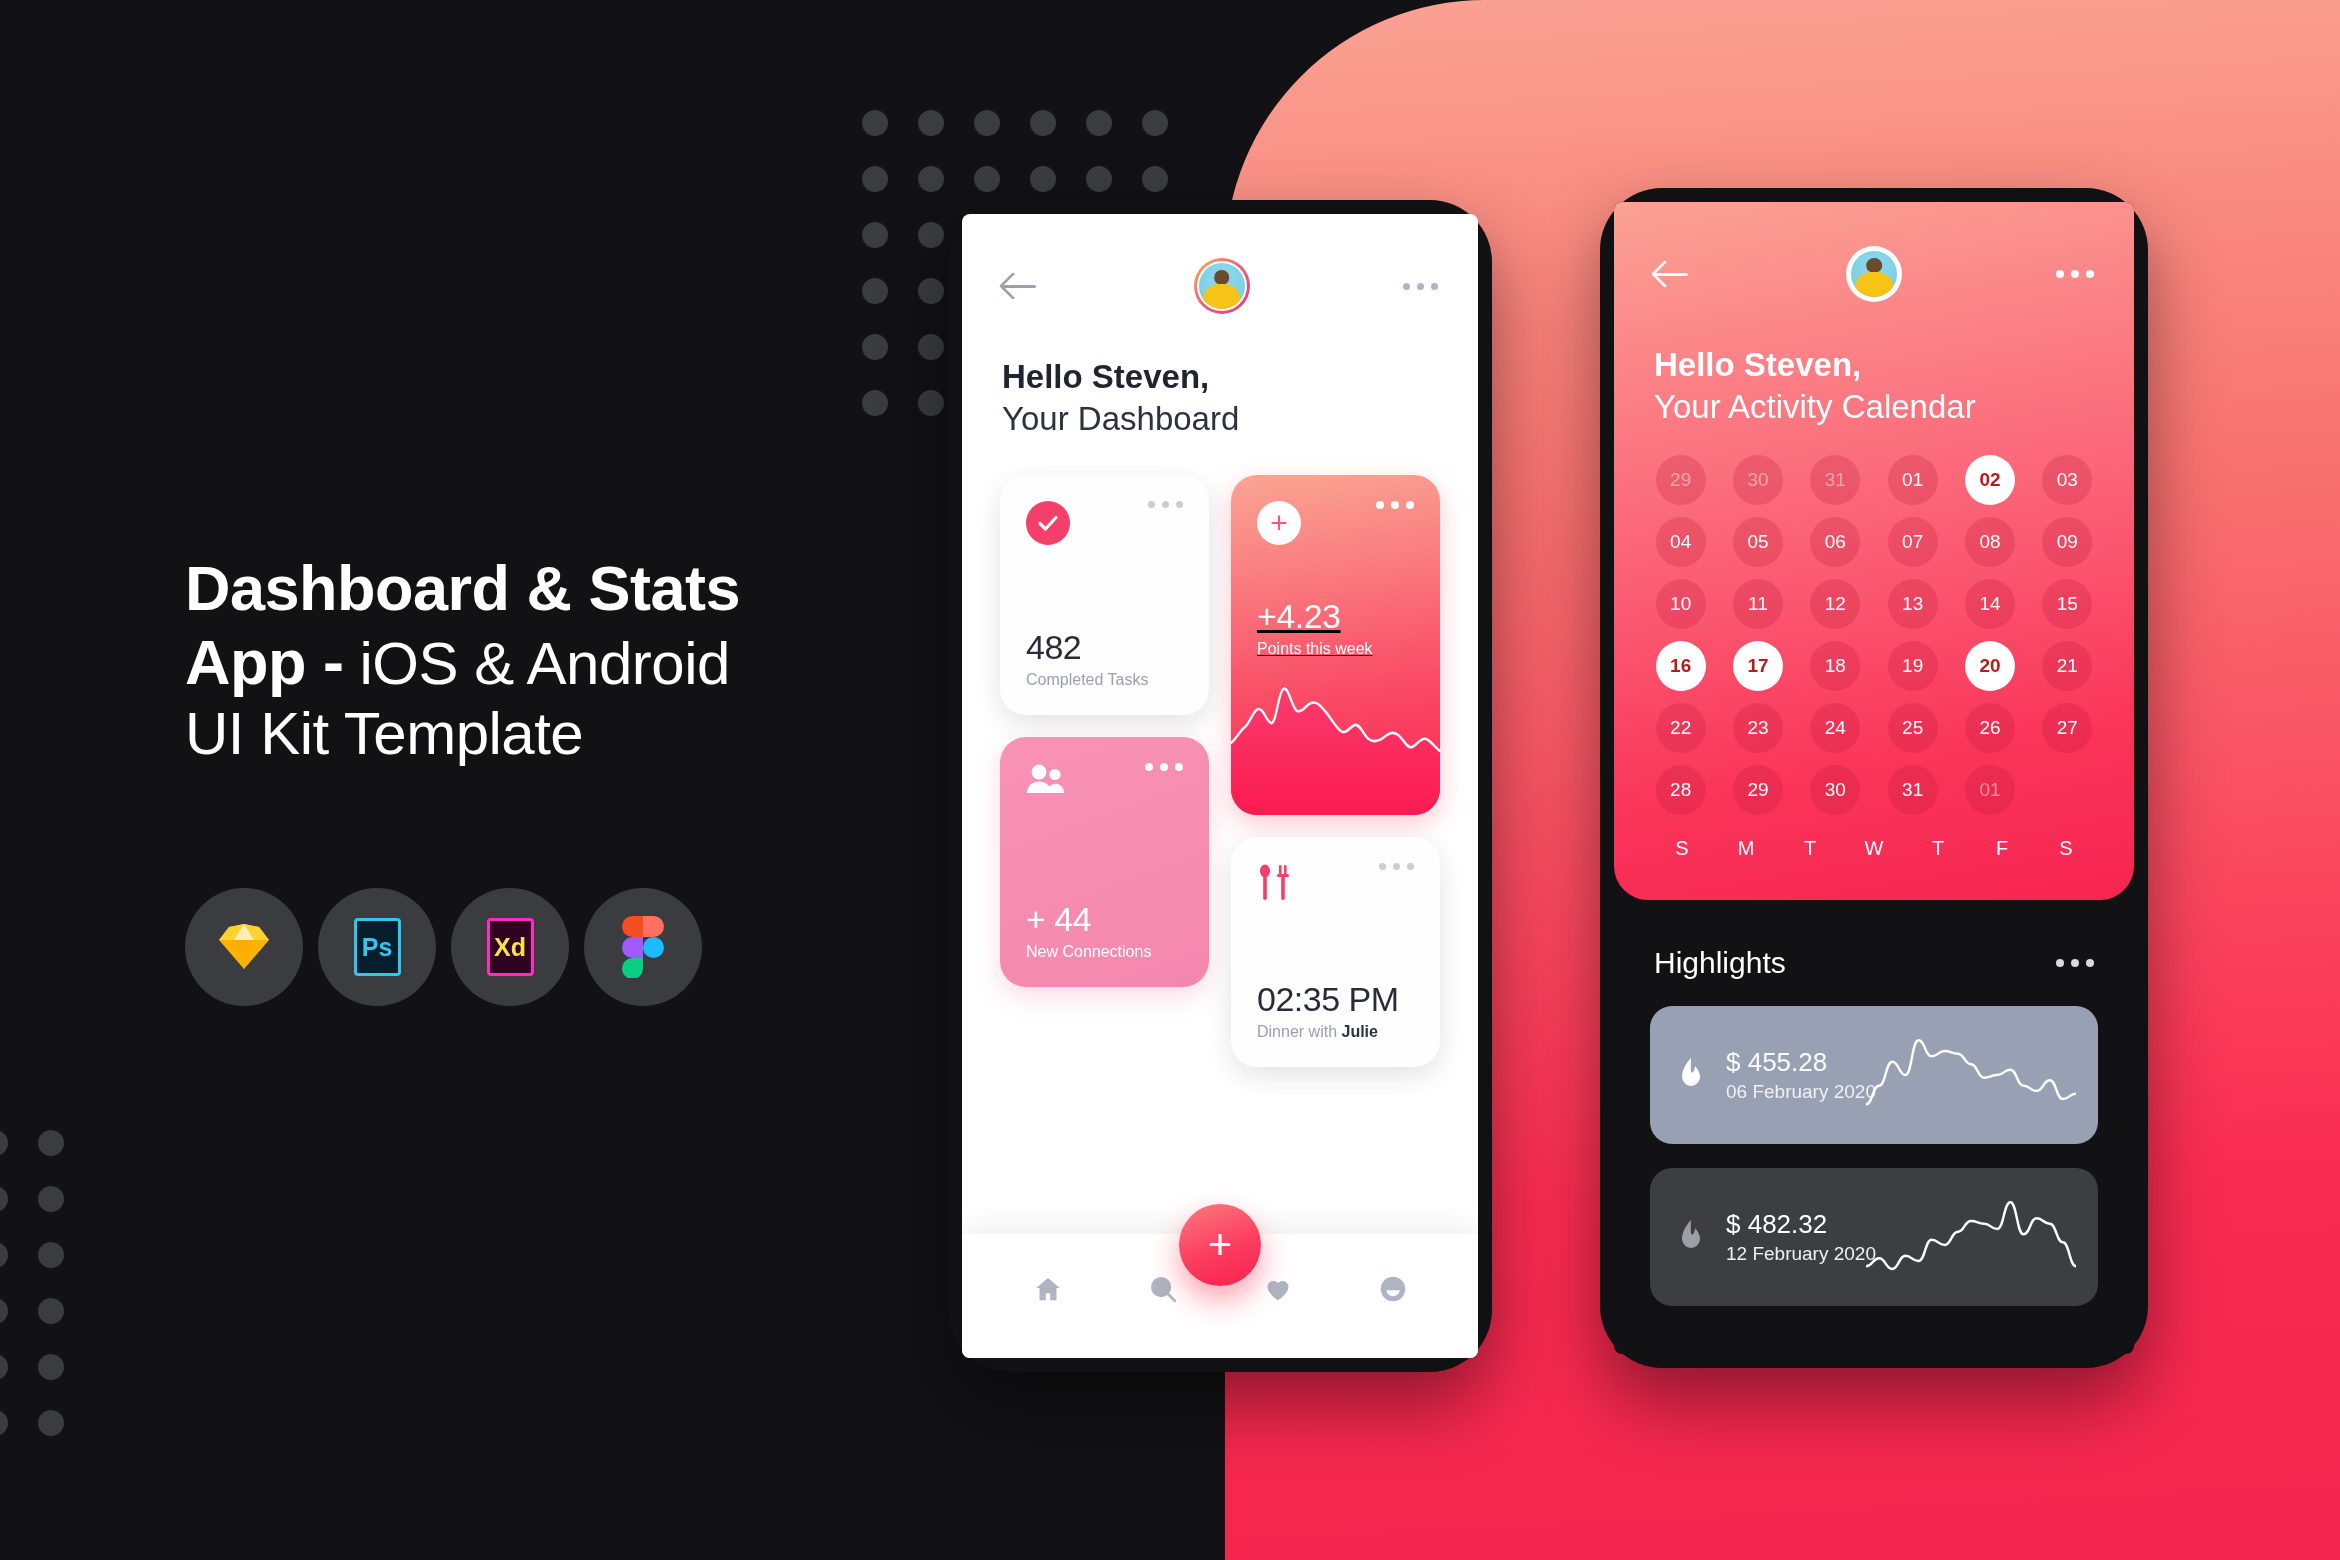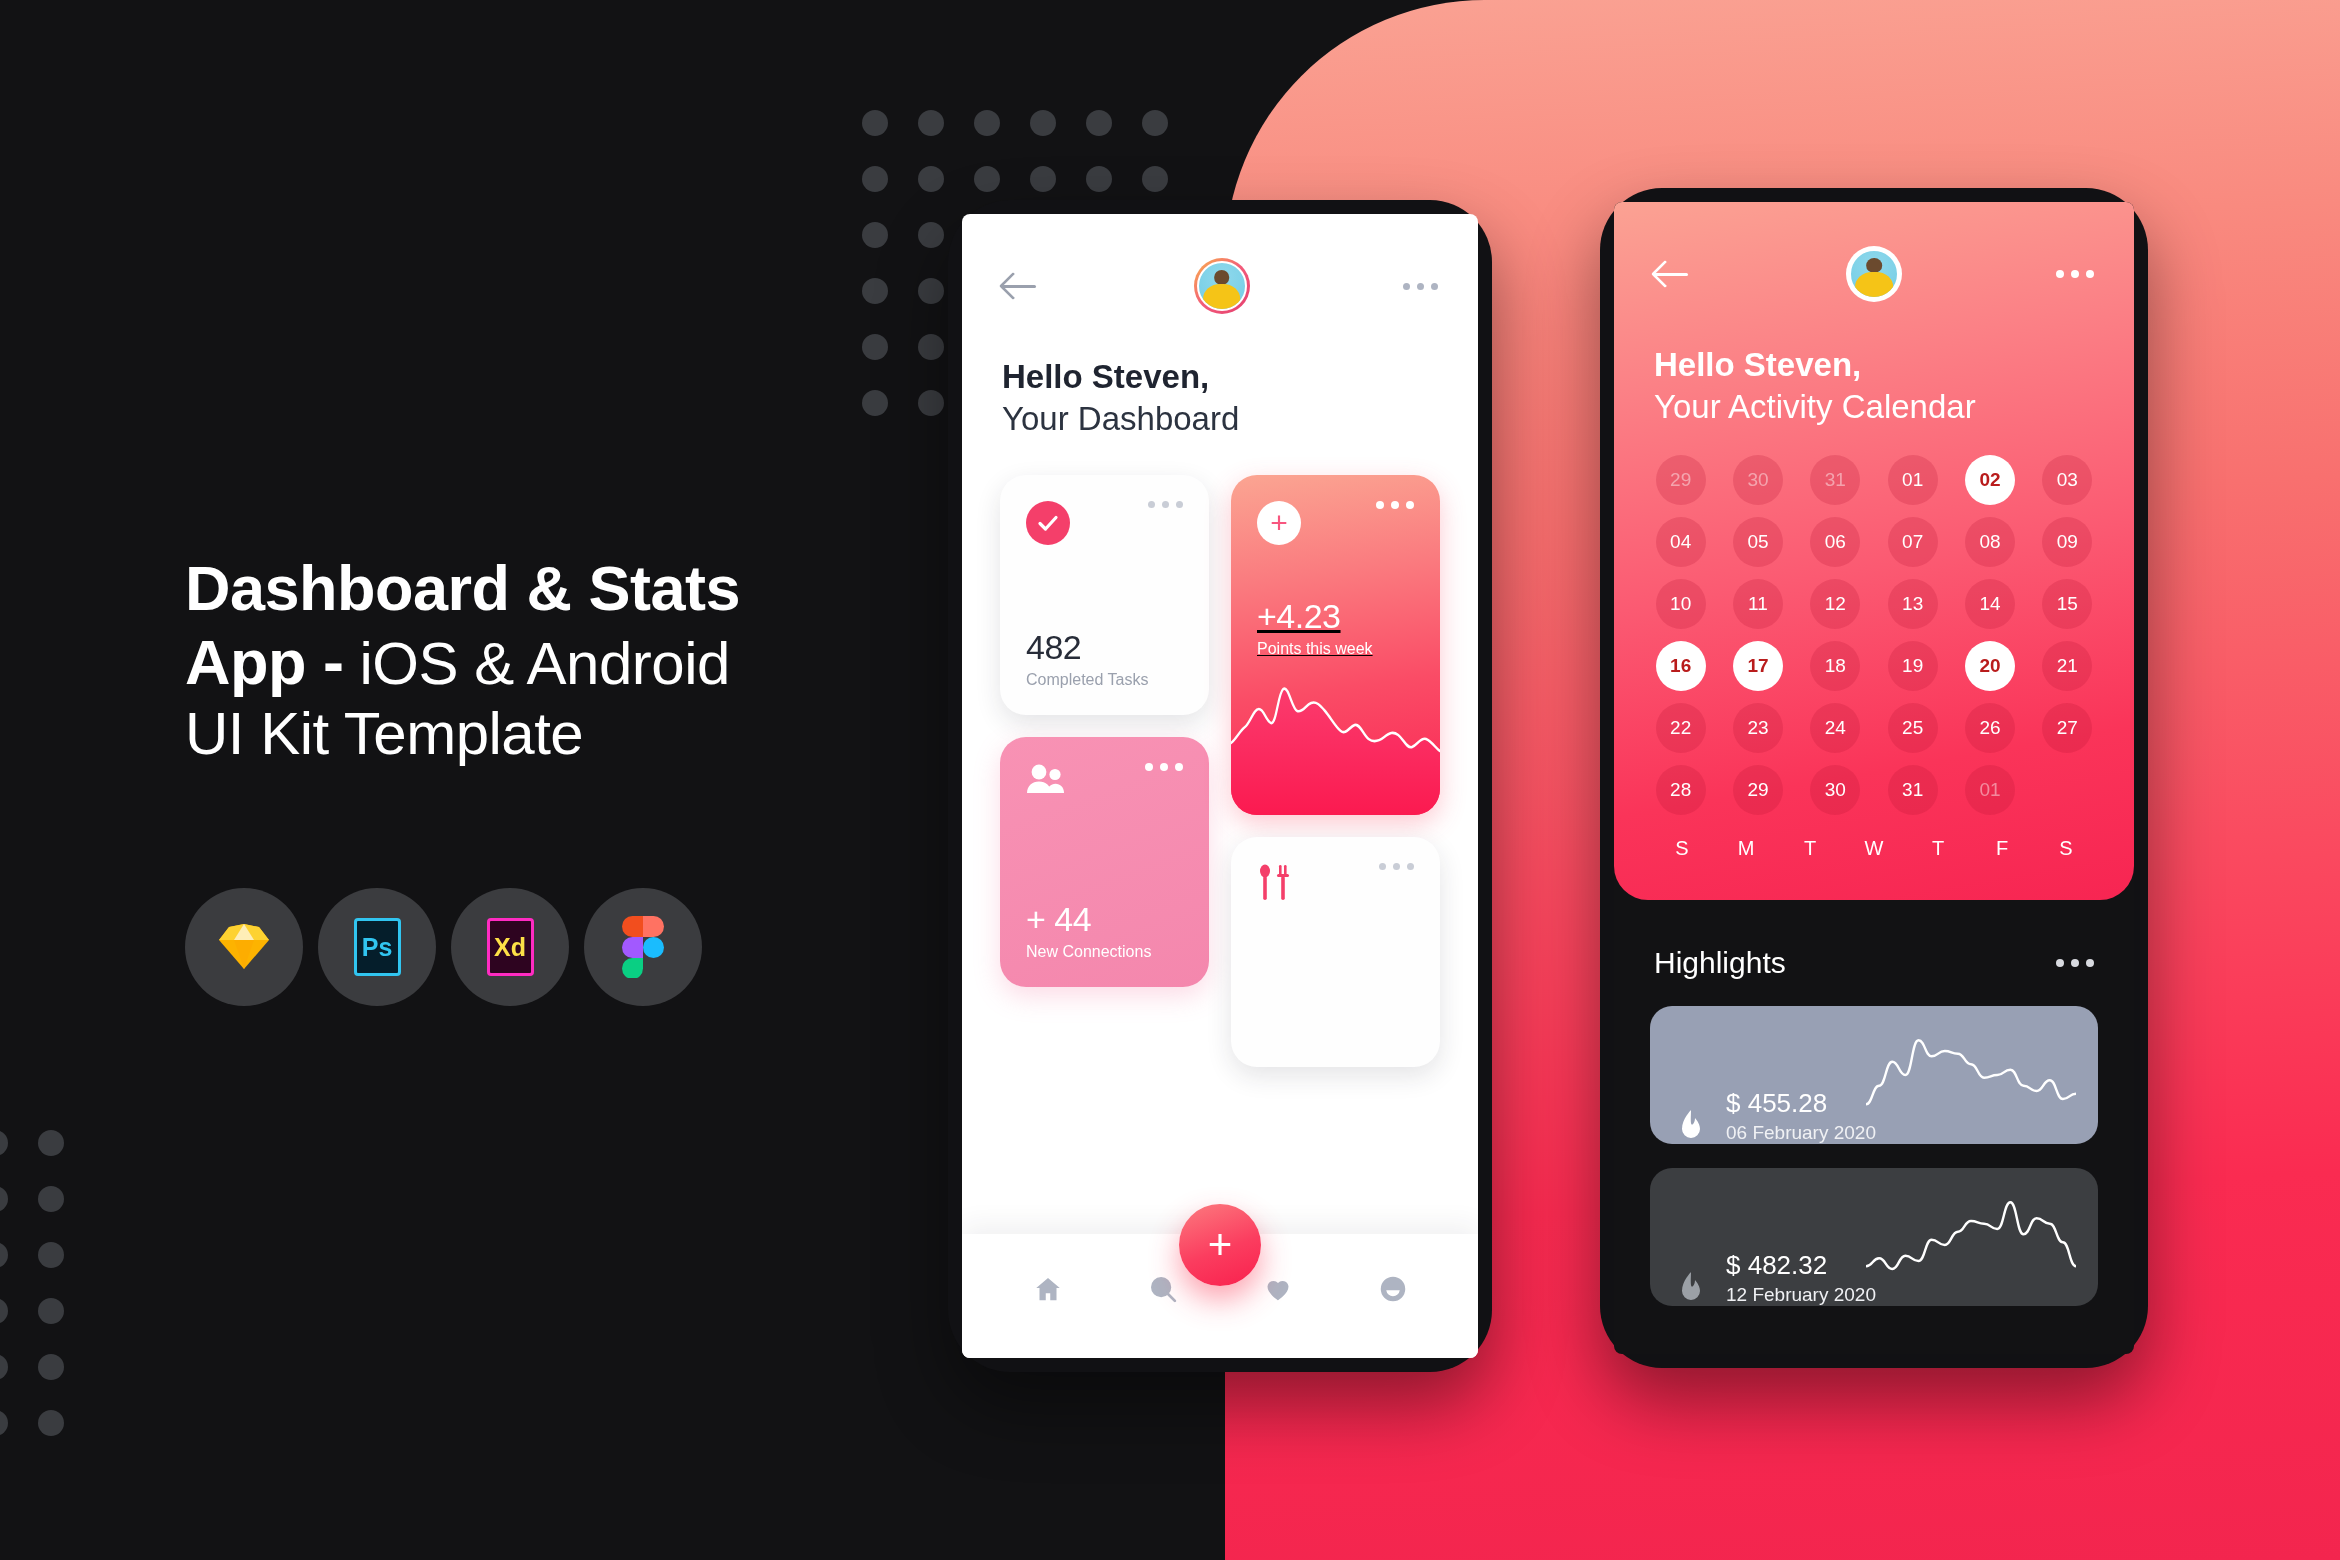--- a/index.html
+++ b/index.html
@@ -190,21 +190,21 @@
   }
   .day.muted { color:rgba(255,255,255,.45); }
   .day.sel { background:#ffffff; color:#b91c1c; font-weight:700; }
   .wk-row { padding:22px 36px 0 36px; display:grid; grid-template-columns:repeat(7,1fr); }
   .wk { text-align:center; font-size:20px; color:#ffffff; font-weight:400; }
 
   .hl-head { display:flex; align-items:center; justify-content:space-between; padding:46px 40px 0 40px; color:#ffffff; }
   .hl-title { font-size:30px; font-weight:400; }
   .hl-list { padding:26px 36px 0 36px; display:flex; flex-direction:column; gap:24px; }
   .hl-card {
-    height:138px; border-radius:22px; display:flex; align-items:flex-end; padding:0 28px; gap:22px;
+    height:138px; border-radius:22px; display:flex; align-items:center; padding:0 28px; gap:22px;
     position:relative; overflow:hidden;
   }
   .hl-card.slate { background:#98a0b4; }
   .hl-card.dark  { background:#3c3e41; }
   .flame { width:26px; height:34px; flex:none; }
   .hl-texts { display:flex; flex-direction:column; }
   .hl-amount { font-size:26px; color:#ffffff; font-weight:400; }
   .hl-date { font-size:19px; color:#f0f1f4; margin-top:3px; }
   .hl-spark { position:absolute; right:22px; top:50%; transform:translateY(-50%); width:210px; height:92px; }
   .hl-spark svg { width:100%; height:100%; display:block; }
@@ -438,20 +438,24 @@
                   <rect x="27" y="2" width="2.6" height="11" rx="1.3"></rect>
                   <rect x="20" y="11" width="12" height="3" rx="1.5"></rect>
                   <rect x="24.2" y="13" width="3.6" height="24" rx="1.8"></rect>
                 </svg>
               </span>
               <span class="kebab sm" style="color:#c9cdd6;">
                   <i></i>
                   <i></i>
                   <i></i>
                 </span>
+            </div>
+            <div class="card-foot">
+              <div class="card-value">02:35 PM</div>
+              <div class="card-label"><span>Dinner with </span><b>Julie</b></div>
             </div>
           </div>
         </div>
 
       </div>
 
       <div class="bottomnav">
         <span class="nav-ic">
           <svg viewBox="0 0 24 24">
               <path d="M12 3.2 2.6 11.2h2.6V21h5v-5.6h3.6V21h5v-9.8h2.6z"></path>

